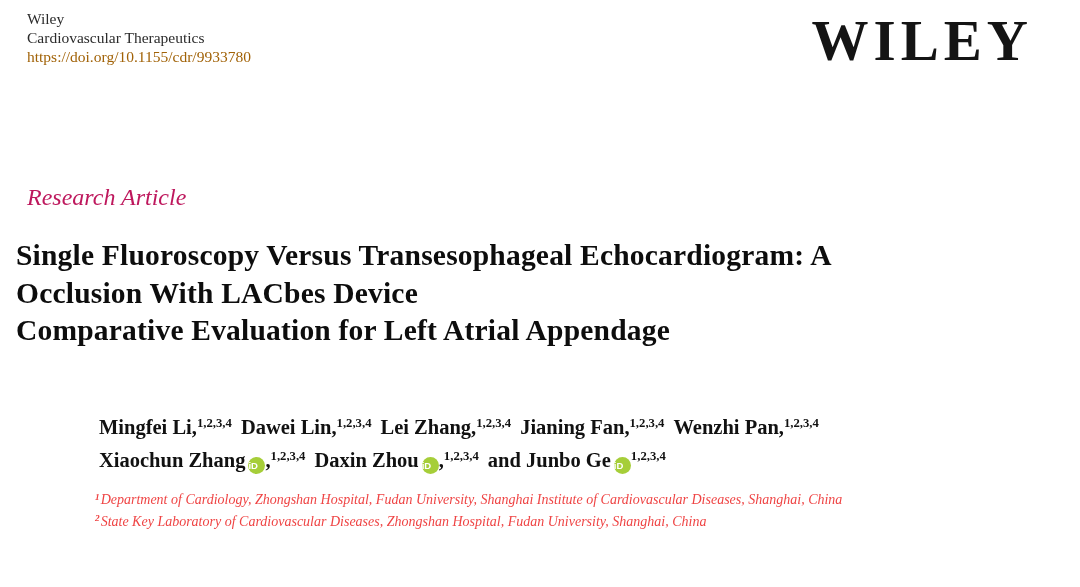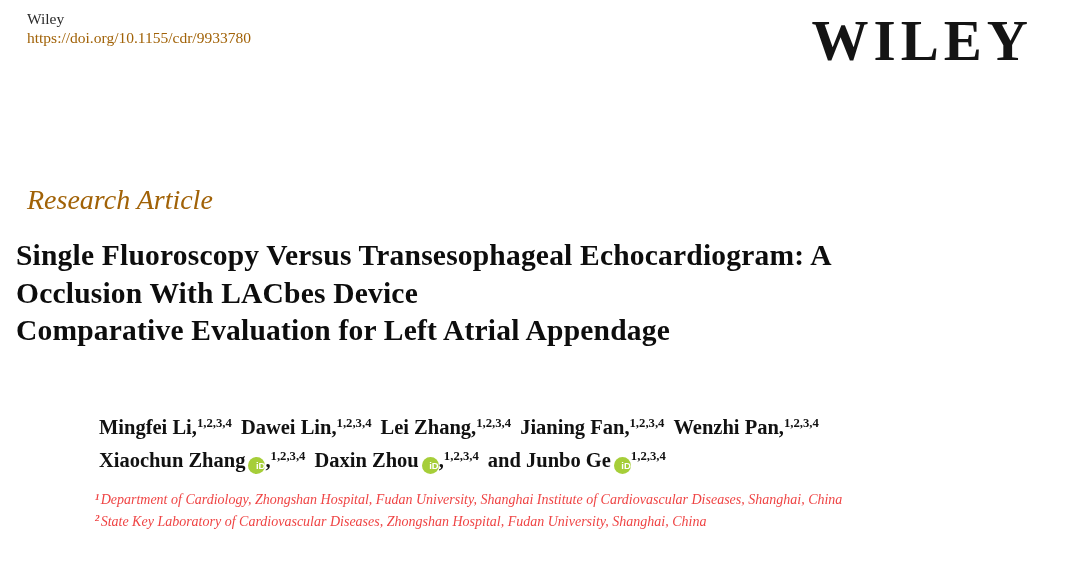--- a/index.html
+++ b/index.html
@@ -28,22 +28,22 @@
     font-weight: 700;
     font-size: 57px;
     line-height: 1;
     letter-spacing: 5px;
     color: #141414;
   }
 
   .article-type {
     position: absolute; left: 27px; top: 184px;
     font-style: italic;
-    font-size: 28px;
-    color: #a16207;
+    font-size: 24px;
+    color: #be185d;
   }
 
   .title {
     position: absolute; left: 16px; top: 237px;
     font-size: 29.5px;
     font-weight: 700;
     line-height: 37.5px;
     color: #0d0d0d;
     letter-spacing: 0.2px;
   }
@@ -71,21 +71,21 @@
     display: inline-block;
     width: 17px; height: 17px;
     border-radius: 50%;
     background: #A6CE39;
     color: #ffffff;
     font-family: "Liberation Sans", sans-serif;
     font-style: normal;
     font-weight: 700;
     font-size: 9.5px;
     line-height: 17px;
-    text-align: right;
+    text-align: left;
     margin-left: 3px;
     vertical-align: -2px;
     letter-spacing: 0;
     cursor: pointer;
   }
 
   .affiliations {
     position: absolute; left: 95px; top: 489px;
     font-style: italic;
     font-size: 14px;
@@ -102,20 +102,21 @@
     margin-right: 1px;
   }
 </style>
 </head>
 <body>
 
 <div class="page">
 
   <div class="citation">
     <div>Wiley</div>
+    <div>Cardiovascular Therapeutics</div>
     <div class="doi">https://doi.org/10.1155/cdr/9933780</div>
   </div>
 
   <div class="wiley-logo">WILEY</div>
 
   <div class="article-type">Research Article</div>
 
   <h1 class="title">
       <div>Single Fluoroscopy Versus Transesophageal Echocardiogram: A</div>
       <div>Occlusion With LACbes Device</div>

